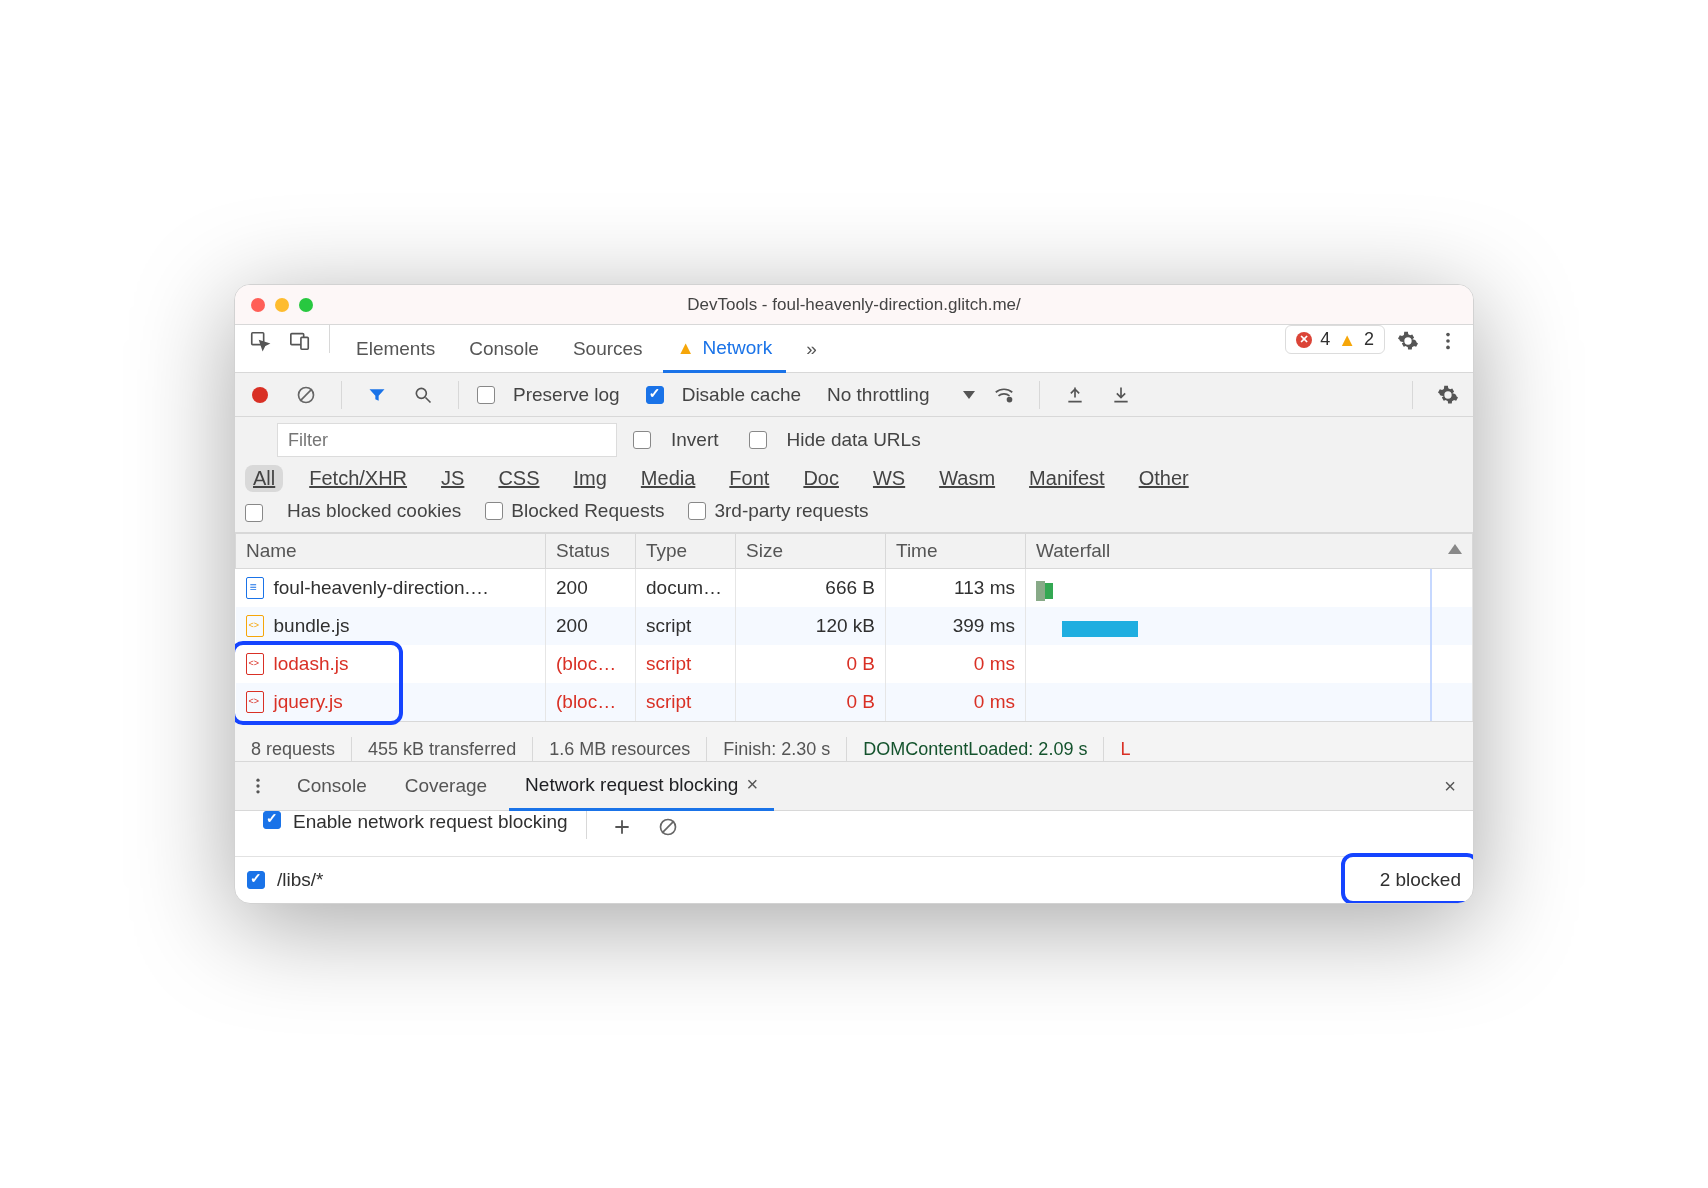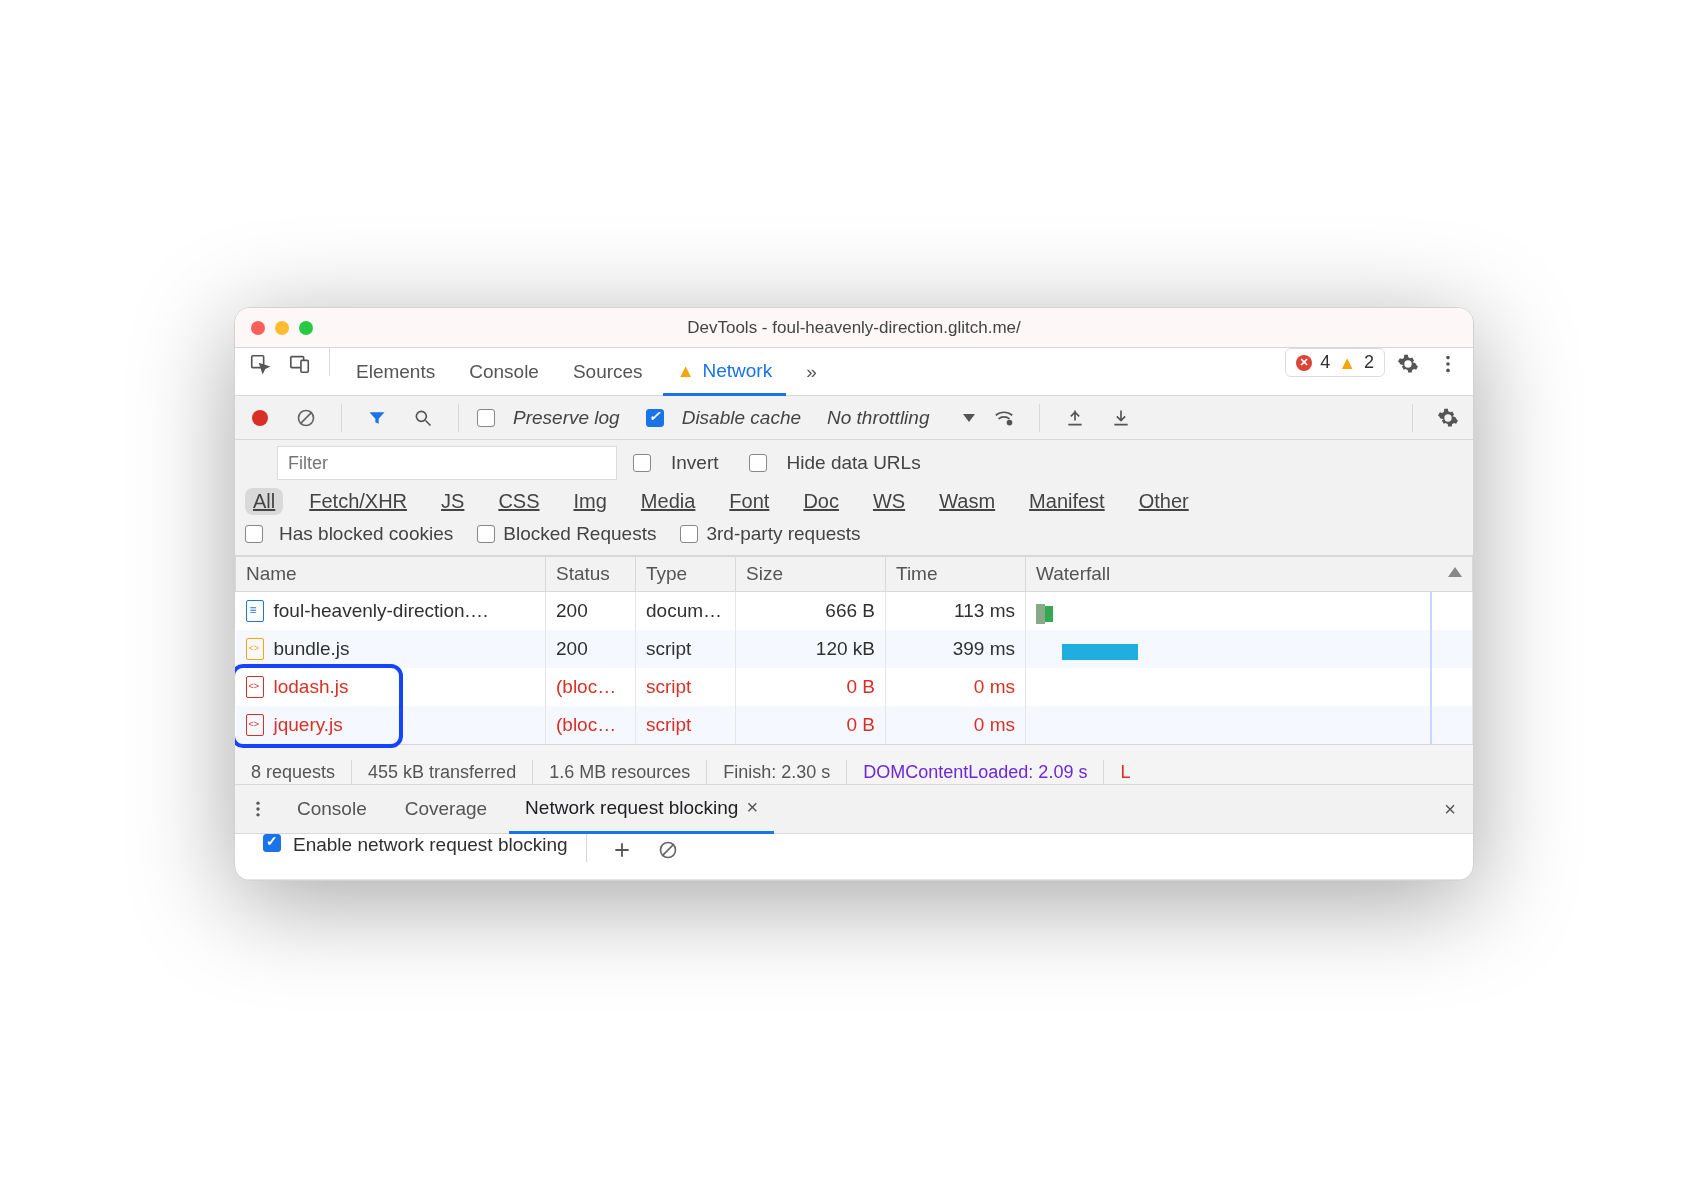--- a/index.html
+++ b/index.html
@@ -54,21 +54,20 @@
   .pill {
     display:flex; align-items:center; gap:8px; border:1px solid #dcdcdc; border-radius:6px; padding:3px 10px; font-size:18px;
   }
   .err-icon { width:16px; height:16px; border-radius:50%; display:inline-flex; align-items:center; justify-content:center; font-size:11px; font-weight:bold; color:#fff; }
   .err-red { background:#db4437; }
   .warn-tri { color:#f6a609; font-size:18px; line-height:1; filter:brightness(1); }
   
   .toolbar {
     display:flex; align-items:center; height:44px; border-bottom:1px solid #d8d8d8; padding:0 8px; gap:12px;
     background:#f2f2f2;
-    font-style:italic;
   }
   .rec { width:16px; height:16px; border-radius:50%; background:#d93025; }
   .funnel svg { color:#1a73e8; }
   .chk { width:18px; height:18px; border:1.5px solid #888; border-radius:3px; background:#fff; display:inline-block; position:relative; }
   .chk.checked { background:#1a73e8; border-color:#1a73e8; }
   .chk.checked::after { content:"✓"; color:#fff; font-size:14px; position:absolute; top:-2px; left:2px; font-weight:bold; }
   .lbl { font-size:19px; color:#444; margin-left:6px; margin-right:14px; }
   .select { display:flex; align-items:center; gap:8px; color:#444; font-size:19px; }
   .triangle-down { width:0; height:0; border-left:6px solid transparent; border-right:6px solid transparent; border-top:8px solid #555; }
   
@@ -94,21 +93,21 @@
   .file-doc { border-color:#1a73e8; color:#1a73e8; }
   .file-doc::before { content:"≡"; font-size:12px; left:3px; top:2px; }
   .file-js  { border-color:#f6a609; color:#f6a609; }
   .file-js.blocked { border-color:#d93025; color:#d93025; }
   .blocked-text { color:#d93025; }
   .wf-bar { position:absolute; top:8px; height:16px; }
   .sort-tri { position:absolute; right:10px; top:10px; width:0; height:0; border-left:7px solid transparent; border-right:7px solid transparent; border-bottom:10px solid #888; }
   
   .status-bar { display:flex; height:40px; align-items:flex-end; border-top:1px solid #d8d8d8; background:#f4f4f4; font-size:18px; color:#555; overflow:hidden; white-space:nowrap; }
   .status-bar .seg { padding:0 16px; border-right:1px solid #d8d8d8; height:24px; display:flex; align-items:center; }
-  .status-bar .dcl { color:#6d28d9; }
+  .status-bar .dcl { color:#14532d; }
   .status-bar .load { color:#d93025; }
   
   .drawer-tabs { display:flex; align-items:center; height:50px; border-top:1px solid #d8d8d8; border-bottom:1px solid #d8d8d8; background:#f2f2f2; padding:0 6px; gap:6px; }
   .dtab { padding:0 16px; height:50px; display:flex; align-items:center; gap:8px; color:#555; font-size:19px; }
   .dtab.active { color:#202124; border-bottom:3px solid #1a73e8; font-weight:500; }
   .x { font-size:20px; color:#555; }
   .drawer-bar { display:flex; align-items:flex-start; height:46px; border-bottom:1px solid #e2e2e2; padding:0 28px; gap:12px; font-size:19px; }
   .drawer-row { display:flex; align-items:center; justify-content:space-between; height:46px; padding:0 12px; font-size:19px; }
   
   .ring {
@@ -260,21 +259,21 @@
       <span class="chip">Img</span>
       <span class="chip">Media</span>
       <span class="chip">Font</span>
       <span class="chip">Doc</span>
       <span class="chip">WS</span>
       <span class="chip">Wasm</span>
       <span class="chip">Manifest</span>
       <span class="chip">Other</span>
     </div>
     <div class="filter-row3">
-      <span style="display:flex;align-items:center;gap:16px">
+      <span style="display:flex;align-items:flex-end;gap:24px">
             <span class="chk"></span>
             <span>Has blocked cookies</span>
           </span>
       <span style="display:flex;align-items:center;gap:8px">
             <span class="chk"></span>
             <span>Blocked Requests</span>
           </span>
       <span style="display:flex;align-items:center;gap:8px">
             <span class="chk"></span>
             <span>3rd-party requests</span>
@@ -414,15 +413,23 @@
           </svg>
     </span>
     <span class="icon-btn">
       <svg width="20" height="20" viewBox="0 0 24 24" fill="none" stroke="#666" stroke-width="2">
             <circle cx="12" cy="12" r="9"></circle>
             <line x1="5" y1="19" x2="19" y2="5"></line>
           </svg>
     </span>
   </div>
 
+  <div class="drawer-row" style="position:relative">
+    <span style="display:flex;align-items:center;gap:12px">
+      <span class="chk checked"></span>
+      <span>/libs/*</span>
+    </span>
+    <span>2 blocked</span>
+    <div class="ring" style="right:-6px; top:-4px; width:138px; height:52px;"></div>
+  </div>
 
 </div>
 </div>
 
 </body></html>

